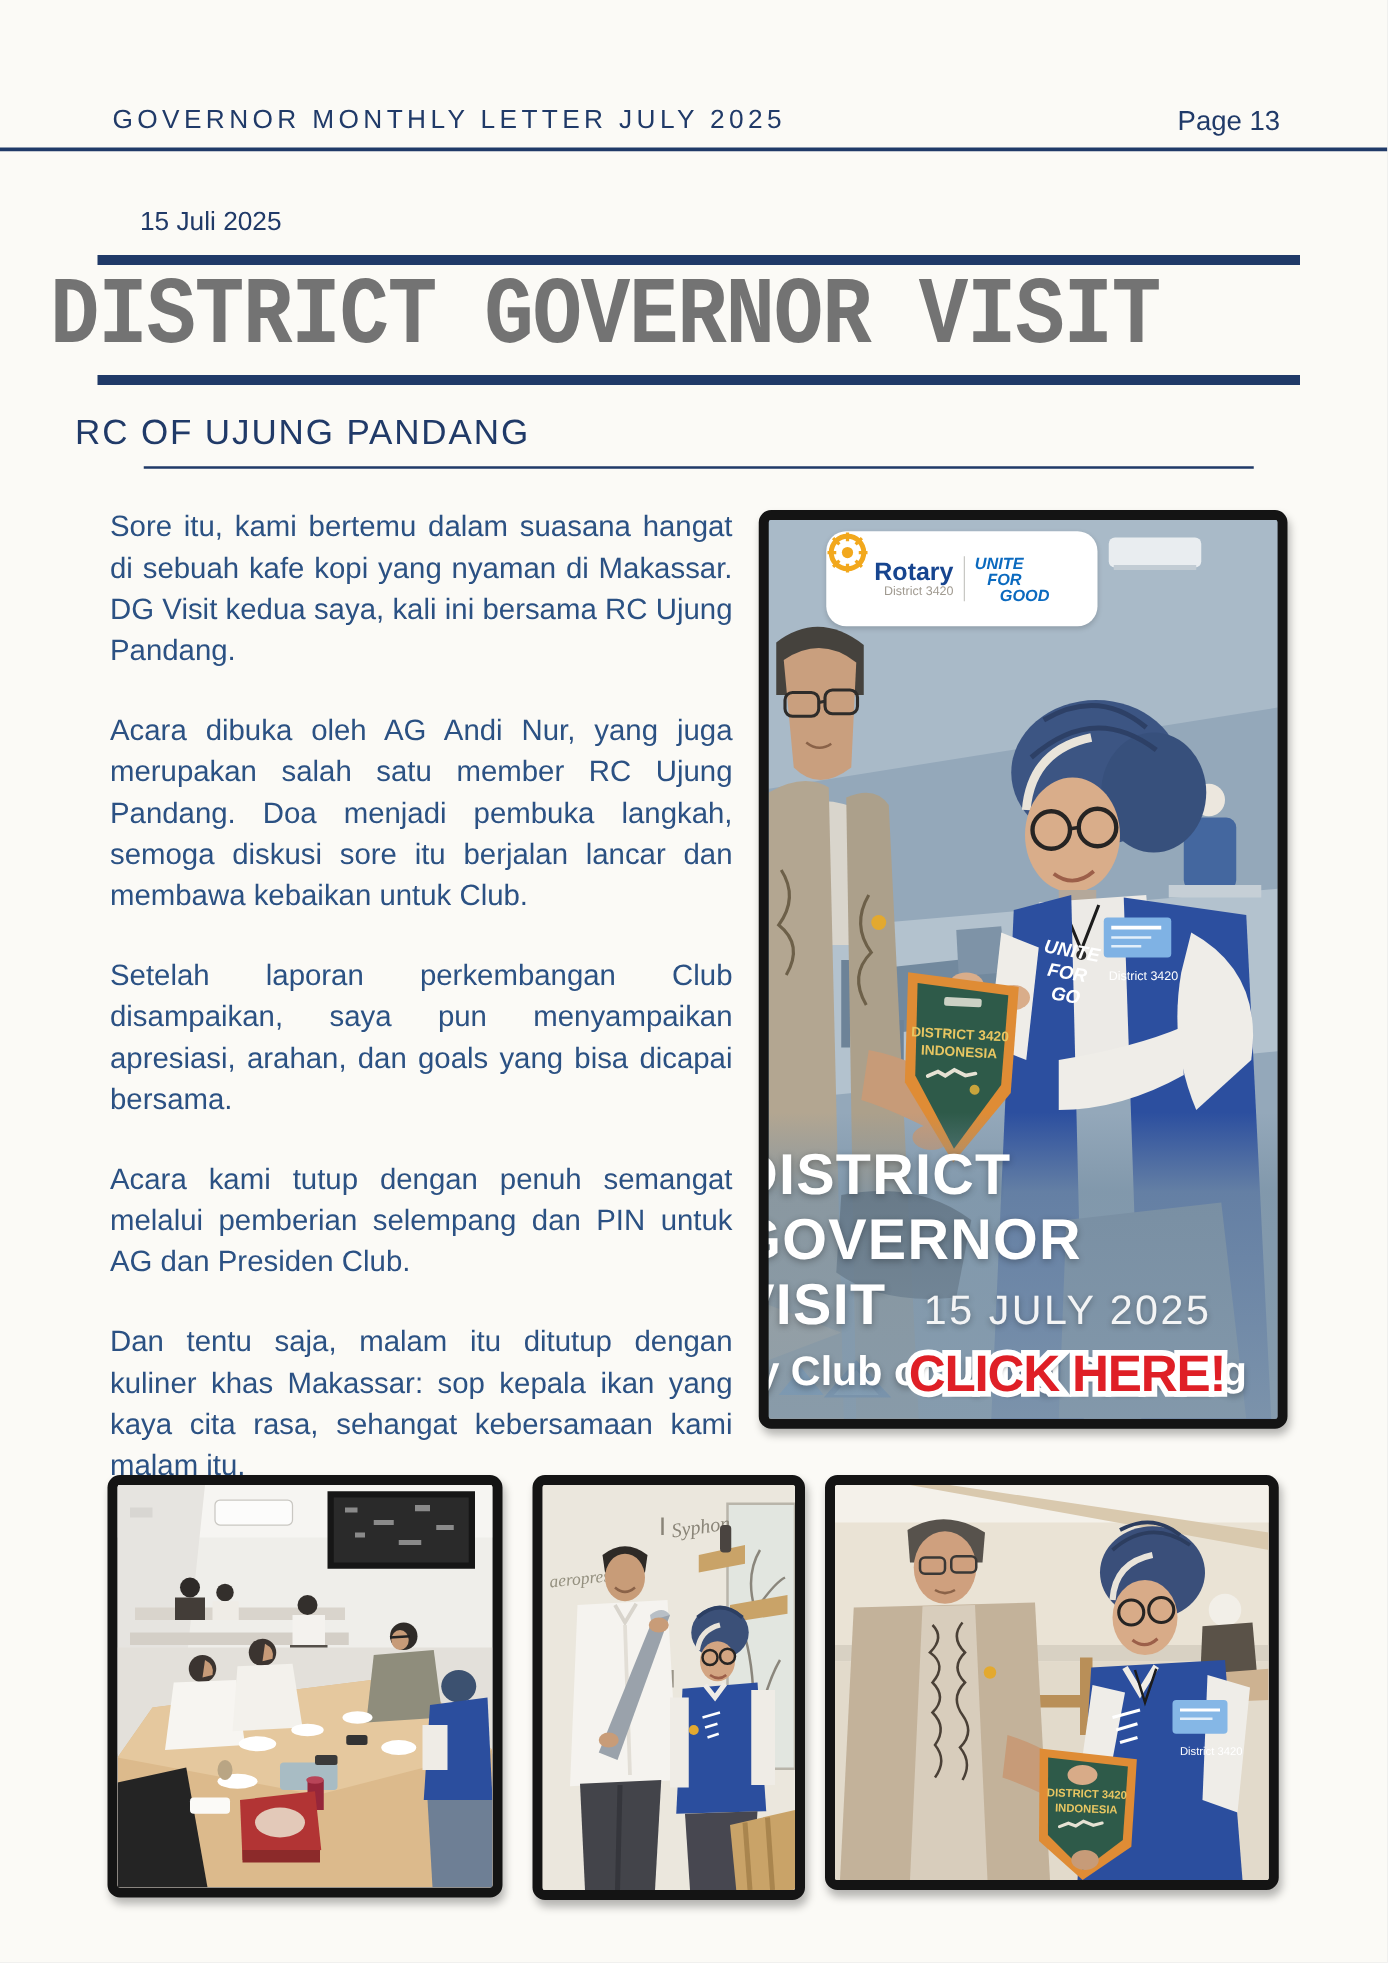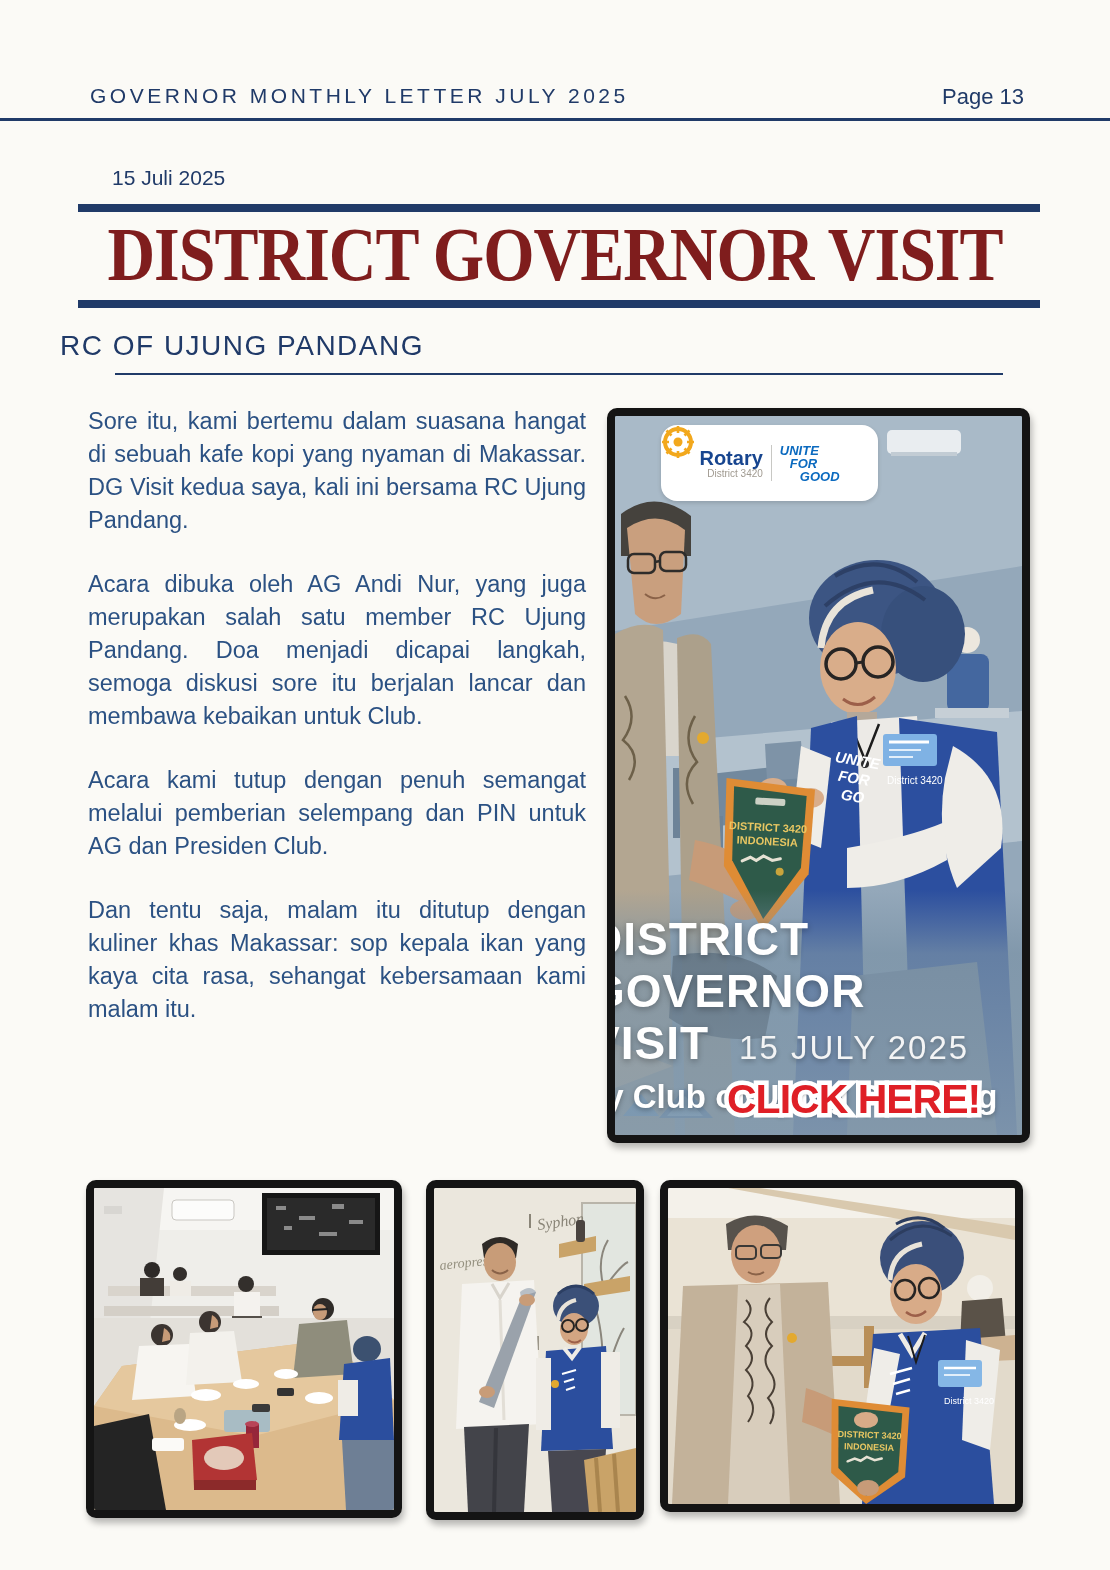--- a/index.html
+++ b/index.html
@@ -17,23 +17,23 @@
     letter-spacing:3.5px; color:#203a68;
   }
   .page-number { right:86px; top:84px; font-size:22px; color:#203a68; }
   .header-rule { left:0; top:118px; width:1110px; height:3px; background:#203a68; }
   .article-date { left:112px; top:166px; font-size:21px; color:#203a68; }
 
   
   .bar { left:78px; width:962px; height:8px; background:#203a68; }
   .bar-top { top:204px; } .bar-bottom { top:300px; }
   .main-title {
-    left:40px; top:214px; width:1030px; text-align:center;
-    font-family:Liberation Serif, serif; font-weight:bold;
-    font-size:66px; letter-spacing:-1px; color:#7f1d1d; line-height:80px;
+    left:40px; top:214px; width:1030px; text-align:left;
+    font-family:Liberation Mono, monospace; font-weight:bold;
+    font-size:66px; letter-spacing:-1px; color:#737373; line-height:80px;
   }
   .main-title span { display:inline-block; transform:scaleY(1.16); transform-origin:center; }
   .subtitle {
     left:60px; top:330px; width:990px; 
     font-size:28px; letter-spacing:1.5px; color:#203a68;
   }
   .subtitle-rule { left:115px; top:373px; width:888px; height:2px; background:#203a68; }
 
   
   .text-col { left:88px; top:405px; width:498px; }
@@ -106,21 +106,22 @@
   <div class="abs article-date">15 Juli 2025</div>
 
   <div class="abs bar bar-top"></div>
   <div class="abs main-title"><span>DISTRICT GOVERNOR VISIT</span></div>
   <div class="abs bar bar-bottom"></div>
   <div class="abs subtitle">RC OF UJUNG PANDANG</div>
   <div class="abs subtitle-rule"></div>
 
   <div class="abs text-col">
     <p>Sore itu, kami bertemu dalam suasana hangat di sebuah kafe kopi yang nyaman di Makassar. DG Visit kedua saya, kali ini bersama RC Ujung Pandang.</p>
-    <p>Acara dibuka oleh AG Andi Nur, yang juga merupakan salah satu member RC Ujung Pandang. Doa menjadi dicapai langkah, semoga diskusi sore itu berjalan lancar dan membawa kebaikan untuk Club.</p>
+    <p>Acara dibuka oleh AG Andi Nur, yang juga merupakan salah satu member RC Ujung Pandang. Doa menjadi pembuka langkah, semoga diskusi sore itu berjalan lancar dan membawa kebaikan untuk Club.</p>
+    <p>Setelah laporan perkembangan Club disampaikan, saya pun menyampaikan apresiasi, arahan, dan goals yang bisa dicapai bersama.</p>
     <p>Acara kami tutup dengan penuh semangat melalui pemberian selempang dan PIN untuk AG dan Presiden Club.</p>
     <p>Dan tentu saja, malam itu ditutup dengan kuliner khas Makassar: sop kepala ikan yang kaya cita rasa, sehangat kebersamaan kami malam itu.</p>
   </div>
 
   <div class="abs photo-frame main-photo">
 
     <svg viewBox="0 0 407 719" width="407" height="719">
 
       <rect width="407" height="719" fill="#94a8ba"></rect>
       <path d="M0,0 H407 V150 L0,215 Z" fill="#a9bac8"></path>

